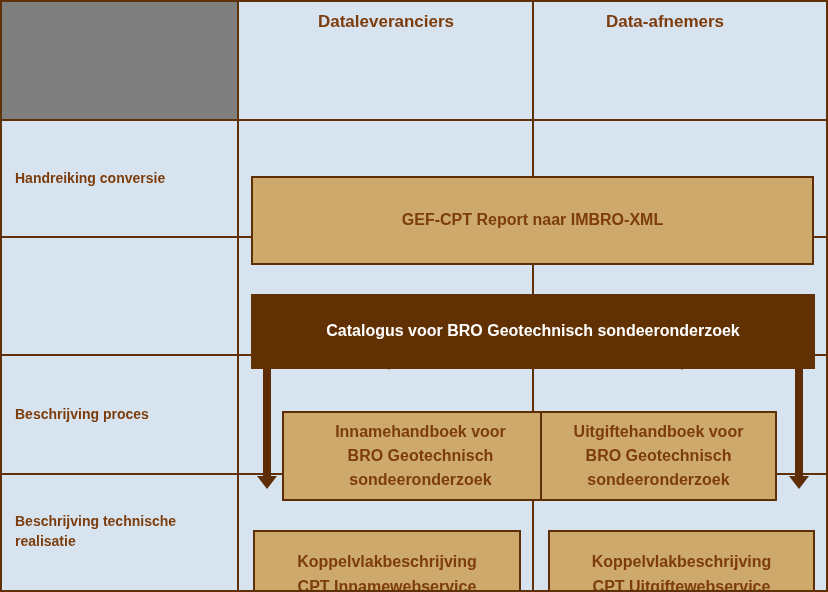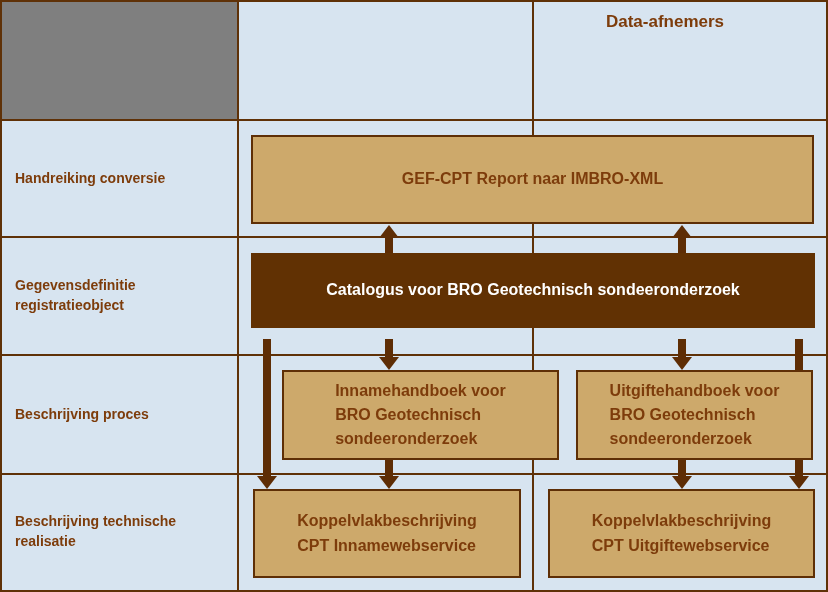--- a/index.html
+++ b/index.html
@@ -40,30 +40,30 @@
   }
   .rl1{top:119px;height:115px;}
   .rl2{top:236px;height:116px;}
   .rl3{top:354px;height:117px;text-align:right;}
   .rl4{top:473px;height:113px;}
 
   .box{
     position:absolute;box-sizing:border-box;
     background:#cda96b;border:2px solid #5e2f06;
     display:flex;align-items:center;justify-content:center;
-    text-align:left;color:#7d3c0b;font-weight:bold;font-size:16px;
-    line-height:1.55;white-space:pre-line;z-index:4;
+    text-align:center;color:#7d3c0b;font-weight:bold;font-size:16px;
+    line-height:1.55;white-space:pre-line;z-index:4;margin-top:41px;
   }
   .box-gef{left:249px;top:133px;width:563px;height:89px;}
   .box-catalogus{
     left:249px;top:251px;width:564px;height:75px;
     background:#613103;border-color:#613103;color:#ffffff;
   }
   .box-inname-hb{left:280px;top:368px;width:277px;height:90px;line-height:1.5;}
-  .box-uitgifte-hb{left:574px;top:368px;width:237px;height:90px;line-height:1.5;}
+  .box-uitgifte-hb{left:538px;top:368px;width:237px;height:90px;line-height:1.5;}
   .box-koppel-in{left:251px;top:487px;width:268px;height:89px;}
   .box-koppel-uit{left:546px;top:487px;width:267px;height:89px;}
 
   .shaft{position:absolute;width:8px;background:#5e2d05;z-index:3;}
   .head{
     position:absolute;width:0;height:0;z-index:3;
     border-left:10px solid transparent;border-right:10px solid transparent;
   }
   .head-up{border-bottom:13px solid #5e2d05;}
   .head-down{border-top:13px solid #5e2d05;}
@@ -99,25 +99,24 @@
 
   <div class="gray-cell"></div>
 
   <div class="gridline v1"></div>
   <div class="gridline v2"></div>
   <div class="gridline h1"></div>
   <div class="gridline h2"></div>
   <div class="gridline h3"></div>
   <div class="gridline h4"></div>
 
+  <div class="hdr hdr1">Dataleveranciers</div>
   <div class="hdr hdr2">Data-afnemers</div>
 
   <div class="rowlabel rl1">Handreiking conversie</div>
-  <div class="rowlabel rl2">Gegevensdefinitie
-registratieobject</div>
   <div class="rowlabel rl3">Beschrijving proces</div>
   <div class="rowlabel rl4">Beschrijving technische
 realisatie</div>
 
   <div class="box box-gef">GEF-CPT Report naar IMBRO-XML</div>
 
   <div class="box box-catalogus">Catalogus voor BRO Geotechnisch sondeeronderzoek</div>
 
   <div class="box box-inname-hb">Innamehandboek voor
 BRO Geotechnisch

